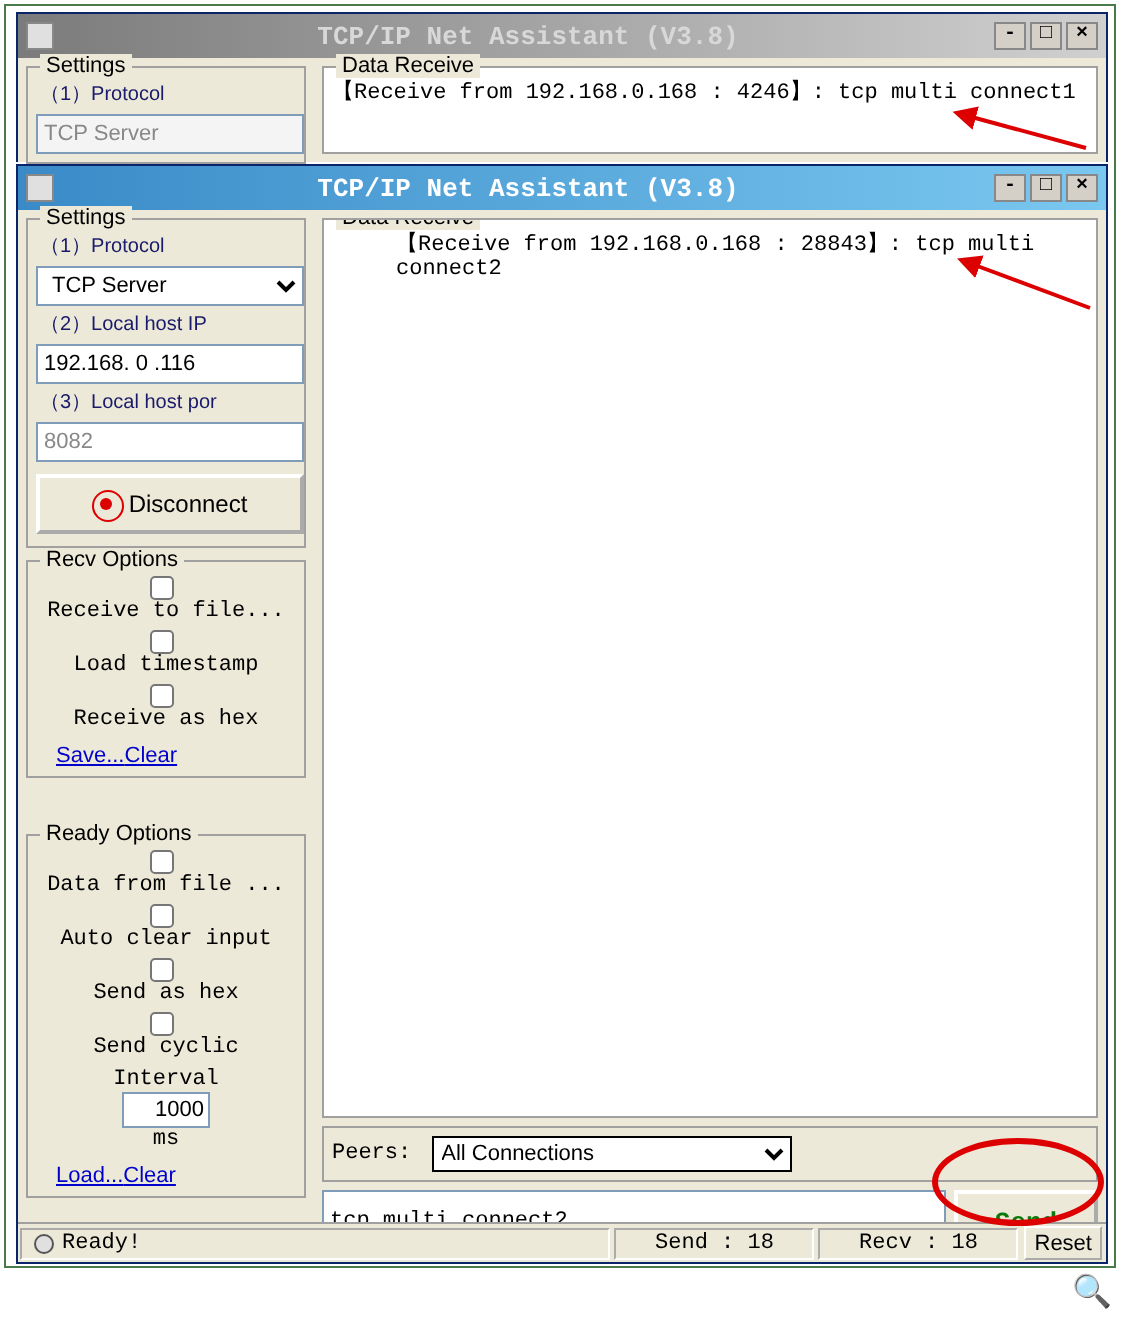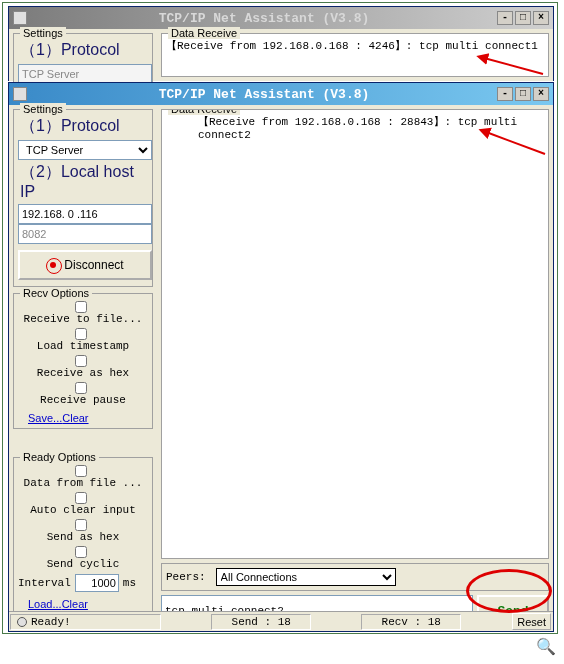--- a/index.html
+++ b/index.html
@@ -16,47 +16,47 @@
 .titlebar .ctrls { display: flex; gap: 2px; }
 .titlebar .ctrls .btn { width: 16px; height: 14px; background: #d4d0c8; border: 1px solid #888; font-size: 10px; text-align: center; line-height: 12px; cursor: pointer; color: #000; }
 
 .body-area { display: flex; height: calc(100% - 22px); }
 .sidebar { width: 148px; background: #ece9d8; padding: 2px; }
 .main-area { flex: 1; background: #ece9d8; padding: 2px; display: flex; flex-direction: column; }
 
 .fieldset { border: 1px solid #a0a0a0; margin: 2px 2px 6px 2px; padding: 4px 4px; background: #ece9d8; position: relative; }
 .fieldset .legend { position: absolute; top: -7px; left: 6px; background: #ece9d8; padding: 0 3px; font-size: 11px; color: #000; }
 
-.label-line { font-size: 16px; color: #1a1a6a; margin: 2px 0 3px 2px; }
+.label-line { font-size: 10px; color: #1a1a6a; margin: 2px 0 3px 2px; }
 .select, .text-input { width: 134px; height: 20px; border: 1px solid #7f9db9; background: #fff; font-size: 11px; padding: 1px 3px; font-family: inherit; }
 .select.dim { color: #888; background: #f4f4f4; }
 .text-input.grey { color: #888; }
 
 .big-btn { width: 134px; height: 30px; margin: 6px auto 2px; display: flex; align-items: center; justify-content: center; background: #ece9d8; border: 2px outset #fff; font-size: 12px; cursor: pointer; }
 .big-btn .red-dot { width: 14px; height: 14px; margin-right: 4px; display: inline-block; position: relative; }
 .big-btn .red-dot::before { content: ""; position: absolute; width: 14px; height: 14px; border: 1px solid #d00; border-radius: 50%; top: 0; left: 0; }
 .big-btn .red-dot::after { content: ""; position: absolute; width: 6px; height: 6px; background: #d00; border-radius: 50%; top: 4px; left: 4px; }
 
 .check-line { display: flex; align-items: center; margin: 3px 0; font-size: 11px; font-family: "Courier New", monospace; flex-direction: column; }
 .check-line input { margin-right: 4px; width: 12px; height: 12px; }
 
 .link-row { display: flex; gap: 0; margin-top: 6px; margin-left: 10px; text-align: center; }
 .link { color: #0000cc; text-decoration: underline; font-size: 11px; cursor: pointer; }
 
-.interval-row { display: flex; align-items: center; margin: 4px 0; font-size: 11px; font-family: "Courier New", monospace; }
+.interval-row { display: flex; align-items: center; margin: 4px 0; font-size: 11px; font-family: "Courier New", monospace; flex-direction: column; }
 .interval-row input { width: 44px; height: 18px; border: 1px solid #7f9db9; margin: 0 4px; font-size: 11px; text-align: right; padding-right: 2px; }
 
 .peer-row { display: flex; align-items: center; margin: 2px; padding: 4px; border: 1px solid #a0a0a0; background: #ece9d8; font-family: "Courier New", monospace; font-size: 11px; }
 .peer-row select { flex: 0 0 180px; margin-left: 10px; height: 18px; border: 1px solid #000; background: #fff; font-size: 11px; }
 
 .send-area { display: flex; margin: 2px; }
 .send-input { flex: 1; height: 32px; border: 1px solid #7f9db9; background: #fff; padding: 3px; font-family: "Courier New", monospace; font-size: 11px; }
 .send-btn { width: 72px; height: 32px; margin-left: 4px; background: #ece9d8; border: 2px outset #fff; font-size: 13px; font-weight: bold; color: #0a7a0a; cursor: pointer; font-family: "Courier New", monospace; }
 
-.statusbar { height: 20px; display: flex; align-items: center; background: #ece9d8; border-top: 1px solid #a0a0a0; font-size: 11px; font-family: "Courier New", monospace; gap: 48px; }
+.statusbar { height: 20px; display: flex; align-items: center; background: #ece9d8; border-top: 1px solid #a0a0a0; font-size: 11px; font-family: "Courier New", monospace; }
 .statusbar .cell { border: 1px inset #fff; padding: 1px 6px; margin: 1px; height: 16px; display: flex; align-items: center; }
 .statusbar .cell.grow { flex: 1; }
 .statusbar .reset-btn { height: 17px; padding: 0 4px; margin: 1px 2px; background: #ece9d8; border: 1px outset #fff; cursor: pointer; font-size: 11px; }
 .status-icon { width: 10px; height: 10px; border-radius: 50%; border: 1px solid #555; background: #e0e0e0; margin-right: 4px; }
 
 
 .arrow { position: absolute; pointer-events: none; }
 .arrow svg { overflow: visible; }
 
 .red-oval { position: absolute; border: 3px solid #d00; border-radius: 50%; pointer-events: none; }
@@ -113,44 +113,41 @@
     </span>
   </div>
   <div class="body-area">
     <div class="sidebar">
       <div class="fieldset">
         <span class="legend">Settings</span>
         <div class="label-line">（1）Protocol</div>
         <select class="select"><option>TCP Server</option></select>
         <div class="label-line">（2）Local host IP</div>
         <input class="text-input" value="192.168. 0 .116" style="">
+        <div class="label-line">（3）Local host por</div>
         <input class="text-input grey" value="8082" style="">
         <button class="big-btn">
           <span class="red-dot"></span>
           <span>Disconnect</span>
         </button>
       </div>
 
       <div class="fieldset">
         <span class="legend">Recv Options</span>
         <label class="check-line">
             <input type="checkbox" style="">
             <span>Receive to file...</span>
           </label>
         <label class="check-line">
             <input type="checkbox" style="">
             <span>Load timestamp</span>
           </label>
         <label class="check-line">
             <input type="checkbox" style="">
             <span>Receive as hex</span>
-          </label>
-        <label class="check-line">
-            <input type="checkbox" style="">
-            <span>Receive pause</span>
           </label>
         <div class="link-row">
           <span class="link">Save...</span>
           <span class="link">Clear</span>
         </div>
       </div>
 
       <div class="fieldset" style="margin-top:28px;">
         <span class="legend">Ready Options</span>
         <label class="check-line">

